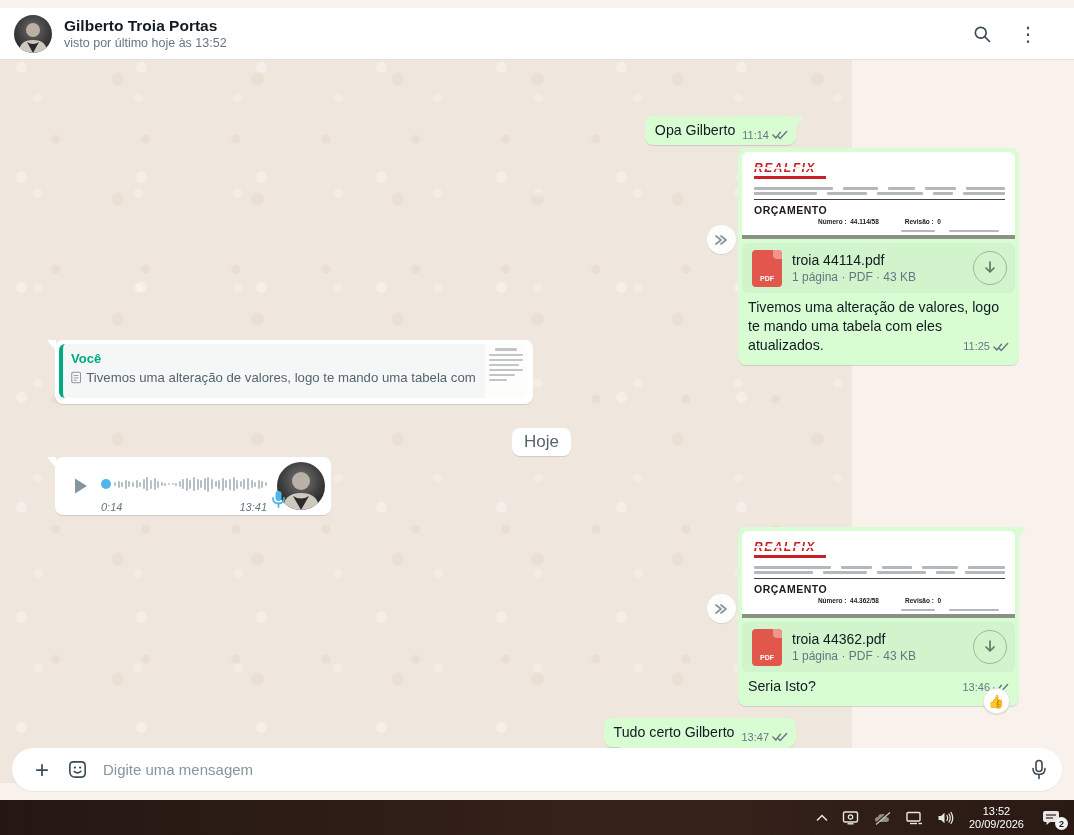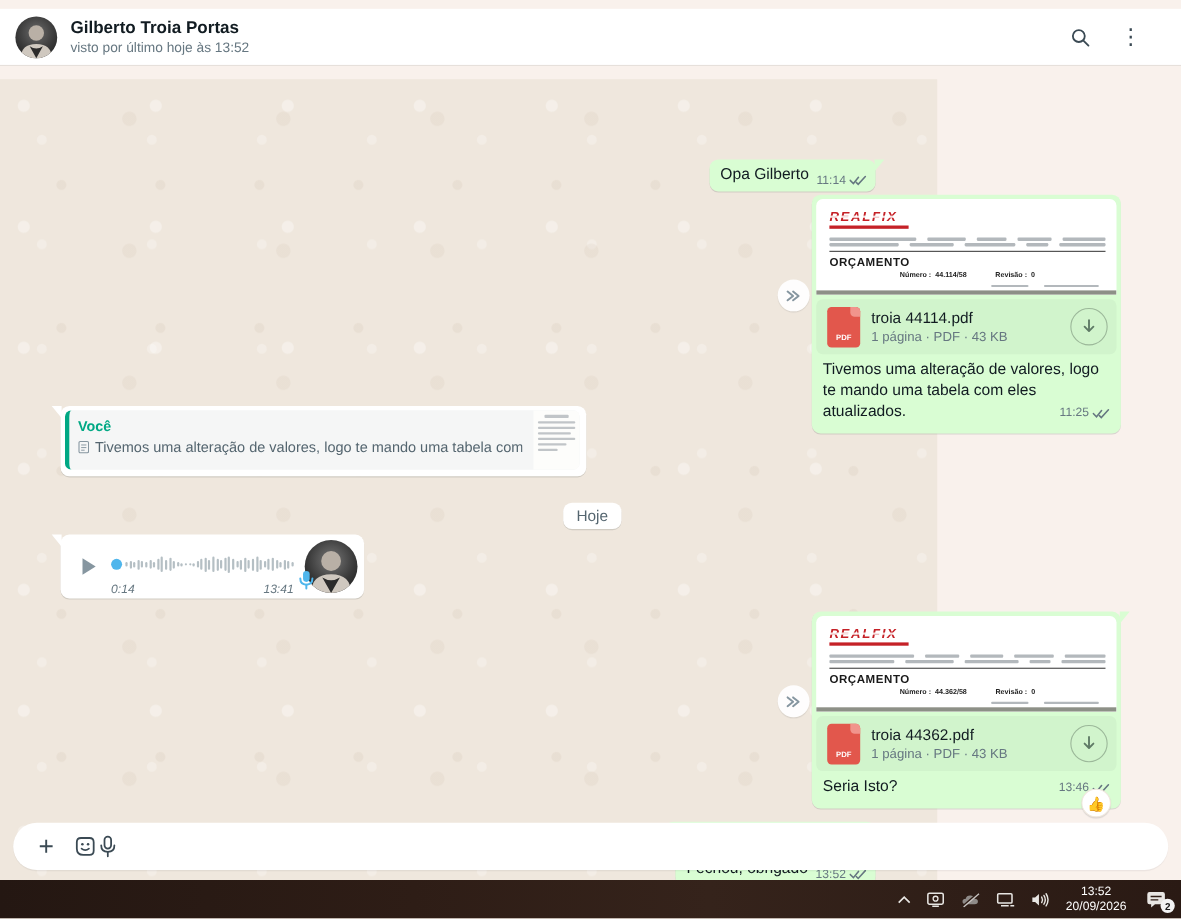--- a/index.html
+++ b/index.html
@@ -15,21 +15,21 @@
             position:relative; overflow:hidden; flex:0 0 auto; }
   .avatar svg { position:absolute; left:0; top:0; }
   .header-texts { margin-left:12px; flex:1; }
   .contact-name { font-size:15.5px; color:#111b21; font-weight:600; line-height:19px; }
   .contact-status { font-size:12.5px; color:#667781; line-height:17px; }
   .header-actions { display:flex; align-items:center; gap:26px; padding-right:22px; }
   .icon-btn { background:none; border:none; cursor:pointer; color:#54656f; display:flex; align-items:center; justify-content:center; }
   .kebab { font-size:20px; color:#3b4a54; line-height:20px; }
 
   
-  .chat-area { position:absolute; left:0; top:72px; width:852px; height:740px;
+  .chat-area { position:absolute; left:0; top:43px; width:852px; height:740px;
     background-color:#efe7dd;
     background-image:
       radial-gradient(circle at 18% 22%, rgba(255,255,255,.35) 0 5px, transparent 6px),
       radial-gradient(circle at 62% 74%, rgba(193,174,152,.14) 0 4px, transparent 5px),
       radial-gradient(circle at 84% 30%, rgba(193,174,152,.12) 0 6px, transparent 7px),
       radial-gradient(circle at 38% 58%, rgba(255,255,255,.25) 0 4px, transparent 5px);
     background-size:120px 110px, 90px 130px, 140px 120px, 100px 95px; }
 
   .bubble { position:absolute; border-radius:8px; box-shadow:0 1px .5px rgba(11,20,26,.13);
             font-size:14.2px; color:#111b21; }
@@ -88,21 +88,21 @@
   .q-line { display:flex; align-items:center; gap:5px; margin-top:3px; }
   .q-text { font-size:13.2px; color:#54656f; white-space:nowrap; overflow:hidden; }
   .q-thumb { width:42px; height:54px; background:#fdfdfb; flex:0 0 auto; padding:4px 4px; }
   .q-thumb .bl { margin-bottom:2.5px; opacity:.6; }
   .reply-main { display:flex; align-items:flex-end; padding:6px 4px 0 6px; }
   .reply-main .msg-text { flex:1; }
   .reply-main .meta { top:5px; }
 
   
   .date-chip { position:absolute; left:512px; top:385px; background:#ffffff; border-radius:8px;
-               padding:4px 12px; font-size:14px; color:#54656f; box-shadow:0 1px .5px rgba(11,20,26,.13); }
+               padding:4px 12px; font-size:17px; color:#54656f; box-shadow:0 1px .5px rgba(11,20,26,.13); }
 
   
   .audio-bubble { left:55px; top:414px; width:276px; height:58px; display:flex; align-items:center; padding:0 6px 0 10px; }
   .play-btn { background:none; border:none; color:#8696a0; cursor:pointer; width:30px; height:30px;
               display:flex; align-items:center; justify-content:center; flex:0 0 auto; }
   .wave-zone { flex:1; position:relative; height:100%; margin:0 8px 0 6px;font-style:italic; }
   .scrub-dot { position:absolute; left:0; top:22px; width:10px; height:10px; border-radius:50%; background:#4fb6ec; cursor:grab; }
   .waveform { position:absolute; left:13px; right:0; top:12px; height:30px; display:flex; align-items:center; gap:1.6px; cursor:pointer; }
   .waveform span { width:2px; border-radius:1px; background:#b5bfc4; display:inline-block; }
   .audio-dur { position:absolute; left:0; bottom:2px; font-size:11px; color:#667781; }
@@ -469,20 +469,21 @@
       <span>+</span>
     </button>
     <button class="comp-btn" style="margin-left:10px;">
       <svg width="23" height="23" viewBox="0 0 24 24">
         <path d="M4 8 Q4 4 8 4 L16 4 Q20 4 20 8 L20 16 Q20 20 16 20 L10 20 Q4 20 4 14 Z" fill="none" stroke="#3b4a54" stroke-width="1.7"></path>
         <circle cx="9.3" cy="10" r="1.2" fill="#3b4a54"></circle>
         <circle cx="14.7" cy="10" r="1.2" fill="#3b4a54"></circle>
         <path d="M8.5 14 Q12 17 15.5 14" fill="none" stroke="#3b4a54" stroke-width="1.6" stroke-linecap="round"></path>
       </svg>
     </button>
+    <input class="msg-input" type="text" placeholder="Digite uma mensagem" style="">
     <button class="comp-btn">
       <svg width="18" height="22" viewBox="0 0 18 22">
         <rect x="6" y="1.5" width="6" height="11" rx="3" fill="none" stroke="#3b4a54" stroke-width="1.6"></rect>
         <path d="M3 9.5 Q3 15.5 9 15.5 Q15 15.5 15 9.5" fill="none" stroke="#3b4a54" stroke-width="1.6" stroke-linecap="round"></path>
         <line x1="9" y1="15.5" x2="9" y2="19.5" stroke="#3b4a54" stroke-width="1.6" stroke-linecap="round"></line>
       </svg>
     </button>
   </div>
 
   <div class="taskbar">

